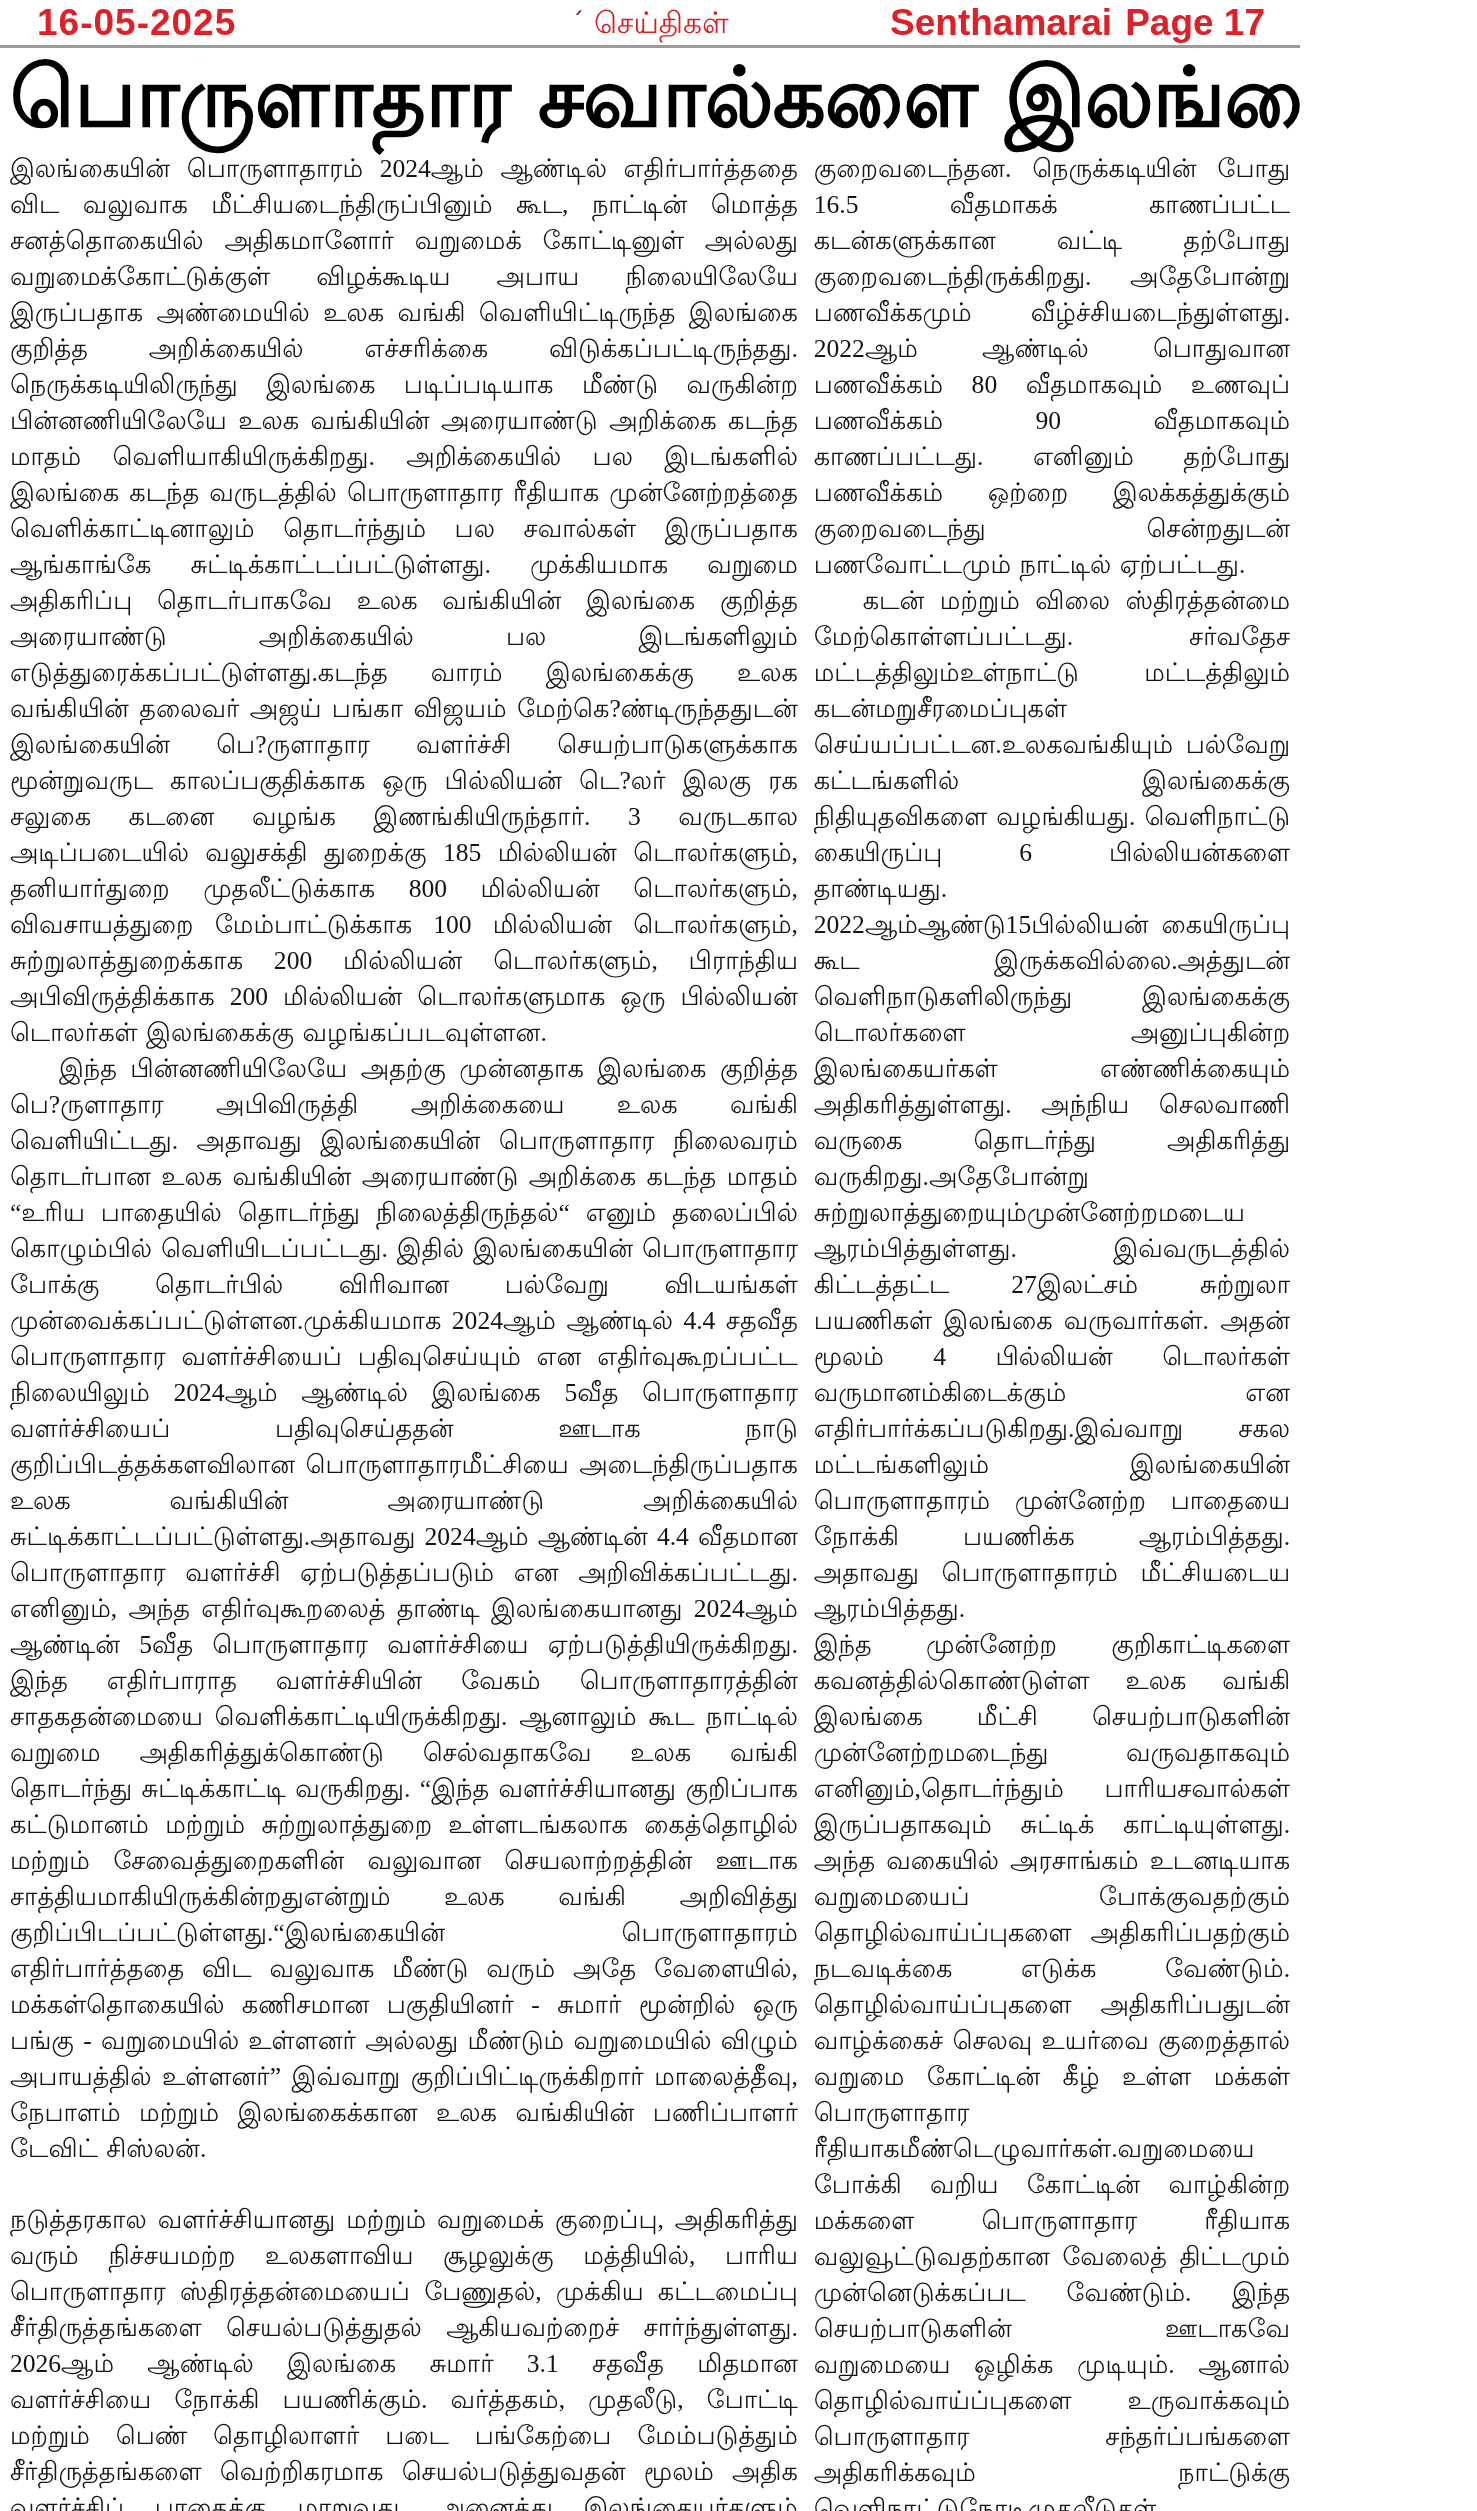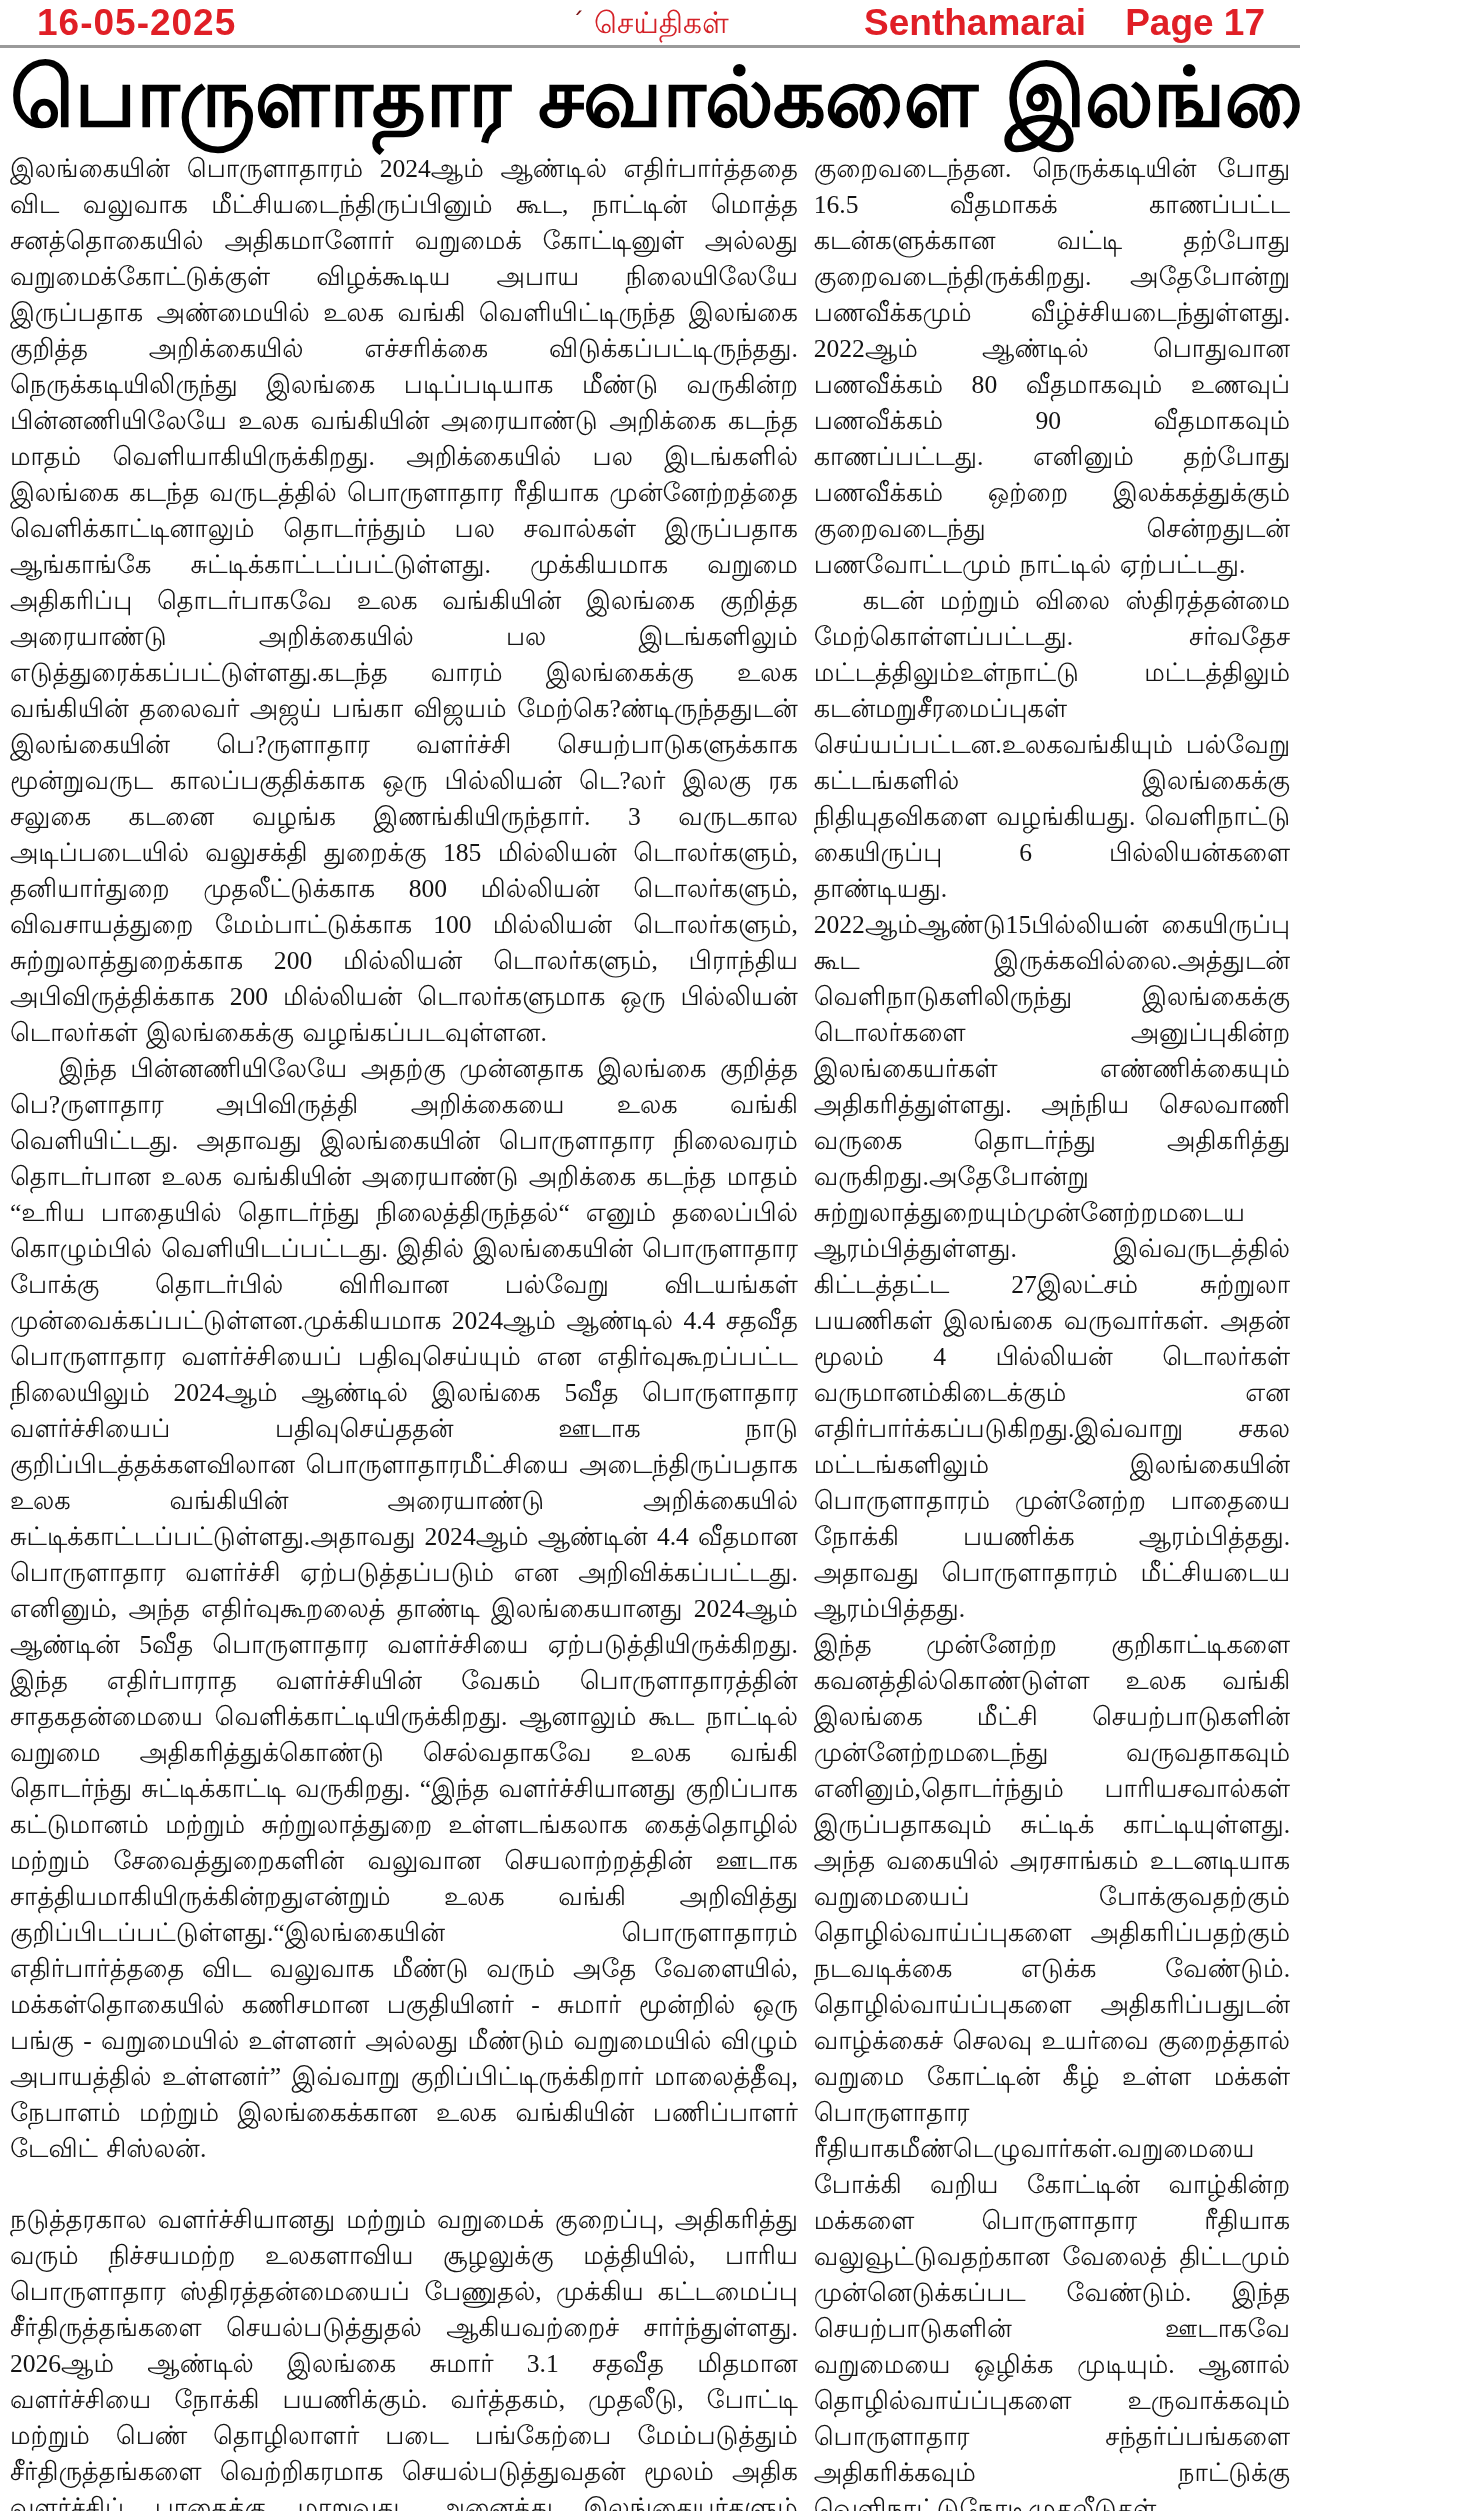--- a/index.html
+++ b/index.html
@@ -46,21 +46,21 @@
   .brand {
     position: absolute;
     right: 35px;
     top: 2px;
     font-family: "Liberation Sans", sans-serif;
     font-weight: bold;
     font-size: 37px;
     color: #e01f26;
     white-space: nowrap;
   }
-  .brand .page-no { margin-left: 39px; }
+  .brand .page-no { margin-left: 13px; }
   
   .headline {
     margin: 0;
     padding: 2px 9.9px 0 9.9px;
     text-align: center;
     font-weight: 800;
     font-size: 83px;
     line-height: 95px;
     letter-spacing: -1px;
     color: #000000;

